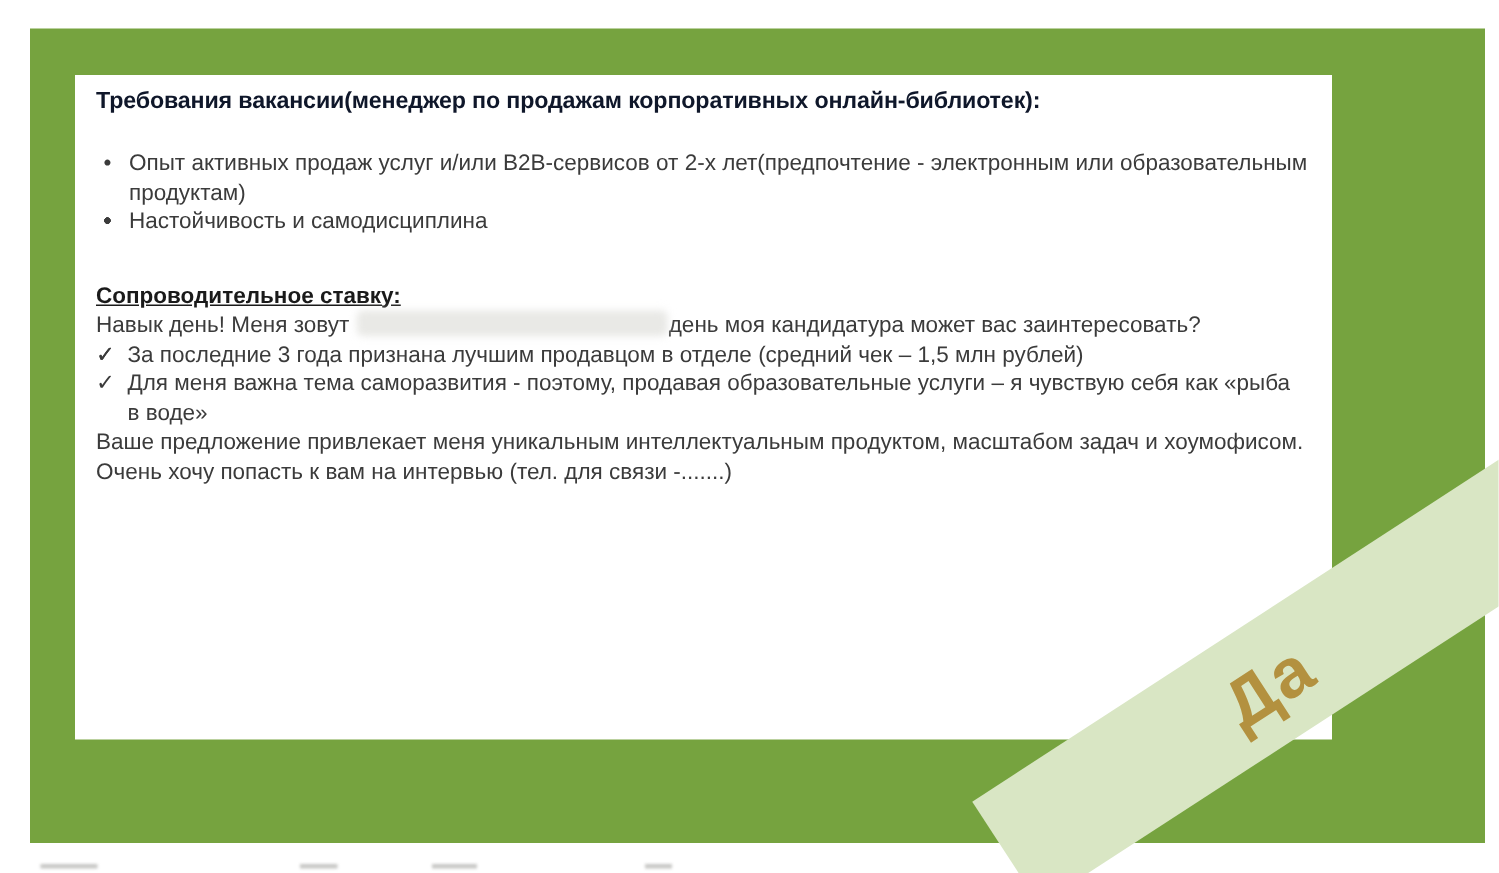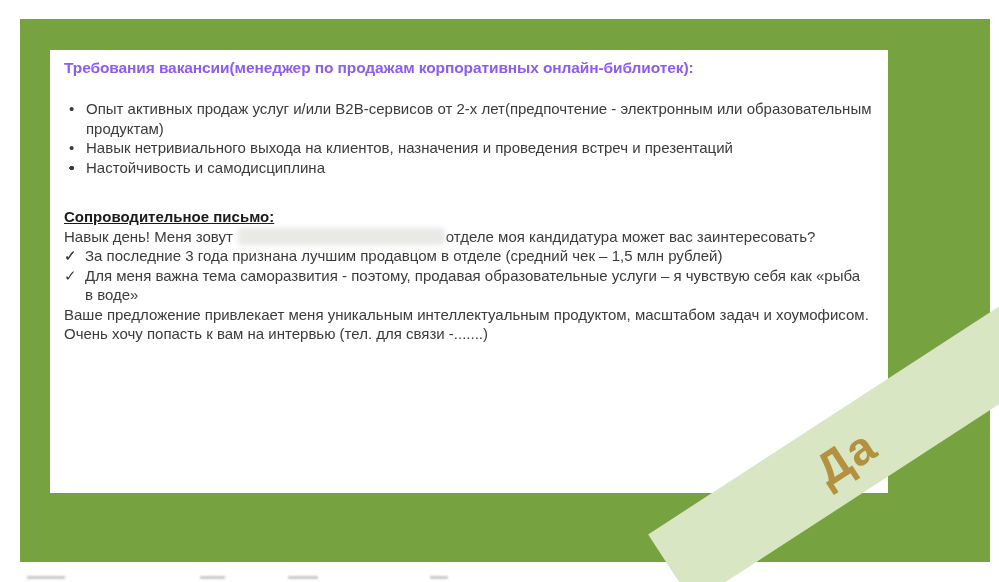--- a/index.html
+++ b/index.html
@@ -12,21 +12,21 @@
     position:absolute;left:20px;top:19px;width:970px;height:543px;
     background:#76a33f;
   }
   .paper{
     position:absolute;left:30px;top:31px;width:838px;height:443px;
     background:#ffffff;
     padding:9px 16px 0 14px;box-sizing:border-box;overflow:hidden;
     color:#3b3b3b;
   }
   .title{
-    font-weight:bold;font-size:15.5px;color:#8b5cf6;
+    font-weight:bold;font-size:15.5px;color:#0f172a;
     margin:0 0 22px 0;letter-spacing:-0.1px;
   }
   .req-list,.check-list{
     list-style:none;margin:0;padding:0;
     font-size:15px;line-height:19.5px;
   }
   .req-item{position:relative;padding-left:22px;}
   .bullet-glyph{position:absolute;left:5px;top:0;}
   .cover-heading{
     margin:30px 0 0 0;font-weight:bold;text-decoration:underline;
@@ -67,43 +67,42 @@
 
     <p class="title">Требования вакансии(менеджер по продажам корпоративных онлайн-библиотек):</p>
 
     <ul class="req-list">
       <li class="req-item">
         <span class="bullet-glyph">•</span>
         <span>Опыт активных продаж услуг и/или B2B-сервисов от 2-х лет(предпочтение - электронным или образовательным продуктам)</span>
       </li>
       <li class="req-item">
         <span class="bullet-glyph">•</span>
-        <span>Навык нетривиального выхода на клиентов, назначения и проведения встреч и презентаций</span>
       </li>
       <li class="req-item">
         <span class="bullet-glyph">•</span>
       </li>
       <li class="req-item">
         <span class="bullet-glyph">•</span>
       </li>
       <li class="req-item">
         <span class="bullet-glyph">•</span>
       </li>
       <li class="req-item">
         <span class="bullet-glyph">•</span>
       </li>
       <li class="req-item">
         <span class="bullet-glyph">•</span>
         <span>Настойчивость и самодисциплина</span>
       </li>
     </ul>
 
-    <p class="cover-heading">Сопроводительное письмо:</p>
+    <p class="cover-heading">Сопроводительное ставку:</p>
 
-    <p class="greeting"><span>Навык день! Меня зовут</span><span class="blur-patch"></span><span>отделе моя кандидатура может вас заинтересовать?</span></p>
+    <p class="greeting"><span>Навык день! Меня зовут</span><span class="blur-patch"></span><span>день моя кандидатура может вас заинтересовать?</span></p>
 
     <ul class="check-list">
       <li class="check-item">
         <span class="check-glyph">✓</span>
       </li>
       <li class="check-item">
         <span class="check-glyph">✓</span>
         <span>За последние 3 года признана лучшим продавцом в отделе (средний чек – 1,5 млн рублей)</span>
       </li>
       <li class="check-item">

